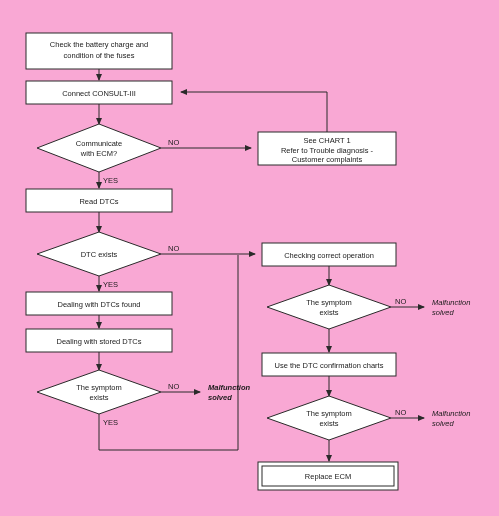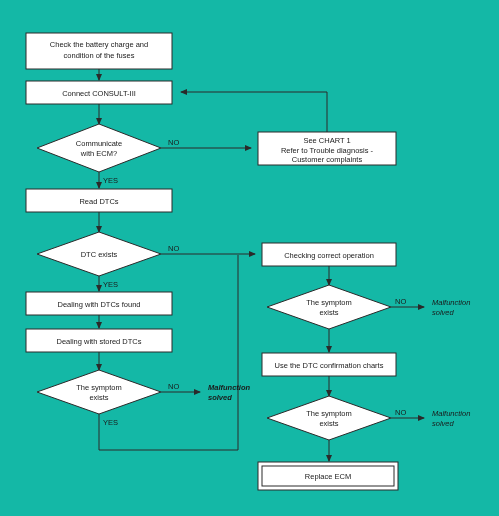--- a/index.html
+++ b/index.html
@@ -4,21 +4,21 @@
 <style>
   html, body {
     margin: 0;
     padding: 0;
     background: #ffffff;
   }
   #page {
     position: relative;
     width: 499px;
     height: 516px;
-    background: #14b8a6;
+    background: #f9a8d4;
     font-family: "Liberation Sans", sans-serif;
     overflow: hidden;
   }
   svg.flow {
     position: absolute;
     left: 0;
     top: 0;
     width: 499px;
     height: 516px;
   }

